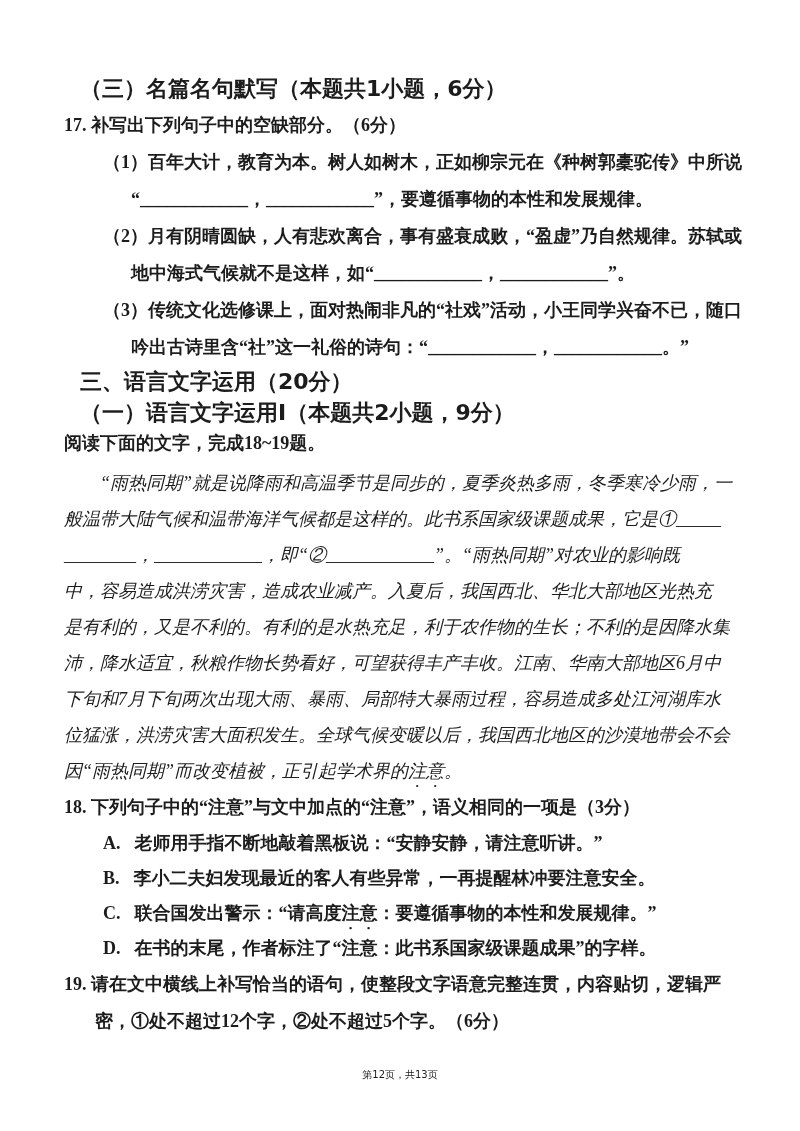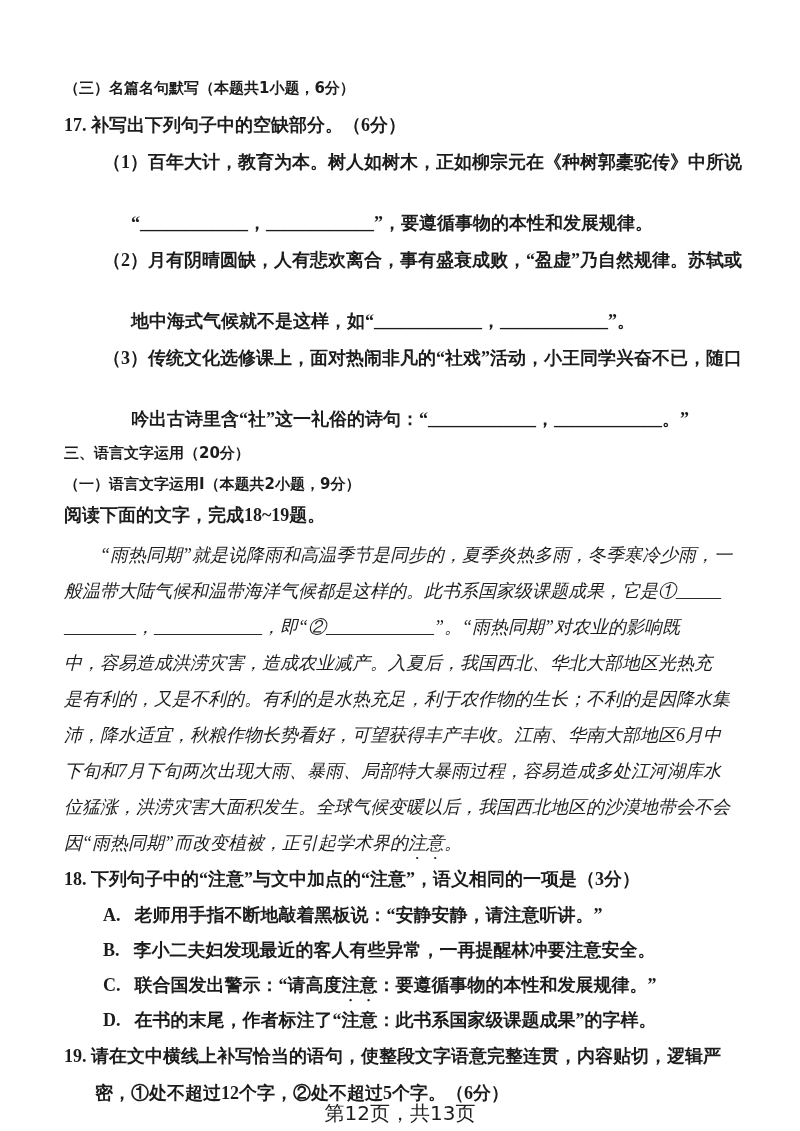--- a/index.html
+++ b/index.html
@@ -24,47 +24,48 @@
   }
   .line {
     height: 37px;
     line-height: 37px;
     white-space: nowrap;
   }
   .tight { height: 31px; line-height: 31px; }
   .head {
     font-family: "DejaVu Sans", "Liberation Sans", sans-serif;
     font-weight: 700;
-    font-size: 15px;
+    font-size: 22px;
+    margin-left: 16px;
   }
   .ind1 { padding-left: 39px; }   
-  .ind2 { padding-left: 67px; margin-top: 24px; }   
+  .ind2 { padding-left: 67px; }   
   .indq { padding-left: 31px; }   
   .passage {
     font-style: italic;
     font-weight: 400;
   }
   .passage .line { height: 36px; line-height: 36px; }
   .passage { margin-top: 6px; }
   .p-first { text-indent: 2em; }
   .opts .line { height: 35px; line-height: 35px; }
   .opt-label { margin-right: 14px; }
   .emph {
     -webkit-text-emphasis: filled dot;
     -webkit-text-emphasis-position: under;
     text-emphasis: filled dot;
     text-emphasis-position: under right;
   }
   .footer {
     position: absolute;
-    top: 1100px; left: 0;
+    top: 1068px; left: 0;
     width: 100%;
     text-align: center;
     font-family: "DejaVu Sans", "Liberation Sans", sans-serif;
-    font-size: 20px;
+    font-size: 10px;
     font-weight: 500;
     color: #1c1c1c;
   }
 </style>
 </head>
 <body>
 
 <div class="page">
   <div class="content">
 

